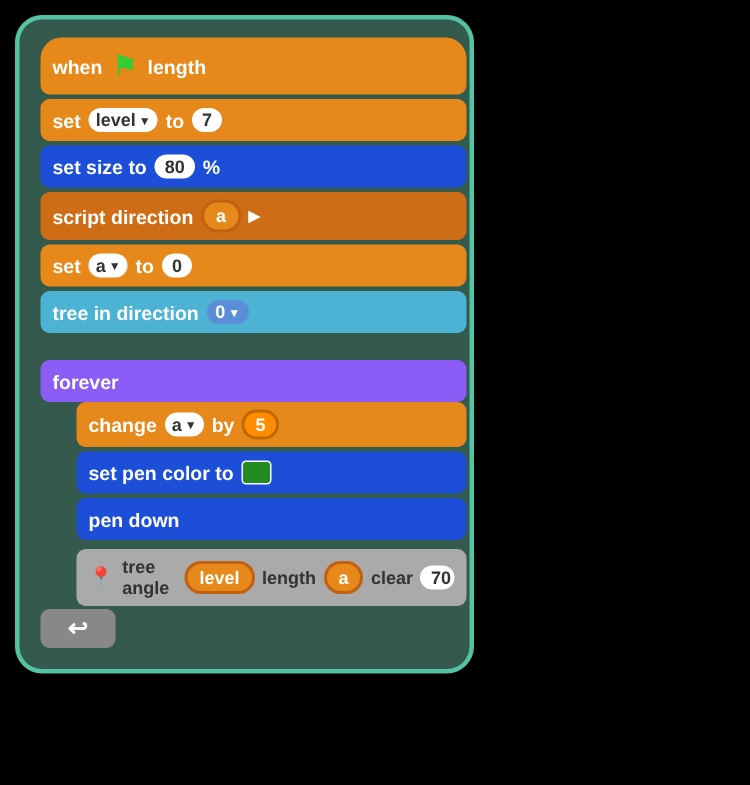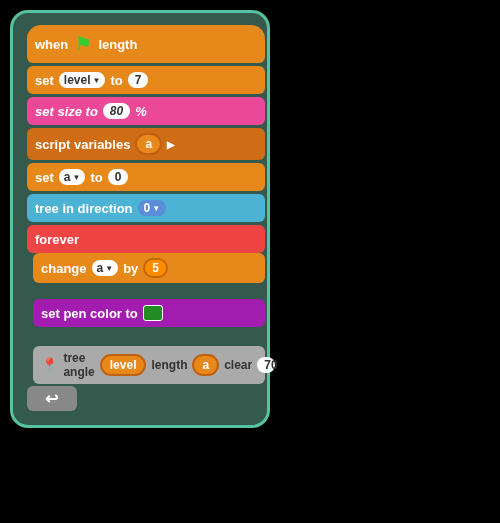--- a/index.html
+++ b/index.html
@@ -18,21 +18,21 @@
       position: absolute;
       top: 10px;
       left: 10px;
       background: rgba(150, 255, 220, 0.35);
       border: 3px solid rgba(100, 240, 200, 0.7);
       border-radius: 18px;
       padding: 12px 2px 14px 14px;
       display: flex;
       flex-direction: column;
       gap: 3px;
-      width: 260px;
+      width: 306px;
     }
 
     .block {
       display: flex;
       align-items: center;
       gap: 5px;
       border-radius: 6px;
       padding: 5px 8px;
       color: #fff;
       font-size: 13px;
@@ -42,25 +42,25 @@
       white-space: nowrap;
     }
 
     .block-hat {
       border-radius: 14px 14px 6px 6px;
       padding-top: 8px;
       padding-bottom: 8px;
     }
 
     .orange { background-color: #e6881a; }
-    .purple { background-color: #ec4899; font-style: italic; }
+    .purple { background-color: #1d4ed8; }
     .dark-orange { background-color: #cf6d17; }
     .teal { background-color: #4cb3d4; }
-    .dark-green { background-color: #a21caf; text-align: right; }
-    .forever-block { background-color: #ef4444; }
+    .dark-green { background-color: #1d4ed8; text-align: right; }
+    .forever-block { background-color: #8b5cf6; margin-top: 15px; }
 
     .block-value {
       background: #fff;
       color: #333;
       border-radius: 10px;
       padding: 1px 7px;
       font-size: 12px;
       font-weight: bold;
       min-width: 18px;
       text-align: center;
@@ -96,24 +96,24 @@
     .color-swatch {
       width: 20px;
       height: 16px;
       background: #228B22;
       border-radius: 3px;
       border: 1px solid #fff;
       display: inline-block;
     }
 
     .forever-inner {
-      margin-left: 6px;
+      margin-left: 24px;
       display: flex;
       flex-direction: column;
-      gap: 16px;
+      gap: 3px;
     }
 
     .bottom-row {
       display: flex;
       align-items: center;
       gap: 5px;
       background: #aaa;
       border-radius: 6px;
       padding: 5px 8px;
       color: #333;
@@ -170,21 +170,21 @@
     <span class="block-value">7</span>
   </div>
 
   <div class="block purple">
     <span>set size to</span>
     <span class="block-value">80</span>
     <span>%</span>
   </div>
 
   <div class="block dark-orange">
-    <span>script variables</span>
+    <span>script direction</span>
     <span class="block-oval-orange">a</span>
     <span style="font-size:10px;">▶</span>
   </div>
 
   <div class="block orange">
     <span>set</span>
     <span class="block-dropdown">
       <span>a</span>
     </span>
     <span>to</span>
@@ -213,20 +213,23 @@
         <span>by</span>
         <span class="block-value" style="background:#ff8c00; color:#fff; border:2px solid #c06800;">5</span>
       </div>
 
       <div class="block dark-green">
         <span>set pen color to</span>
         <span class="color-swatch"></span>
       </div>
 
 
+      <div class="block dark-green">
+        <span>pen down</span>
+      </div>
 
       <div class="bottom-row">
         <span style="font-size:14px;">📍</span>
         <span>tree angle</span>
         <span class="block-oval-orange">level</span>
         <span>length</span>
         <span class="block-oval-orange">a</span>
         <span>clear</span>
         <span class="block-value">70</span>
       </div>

